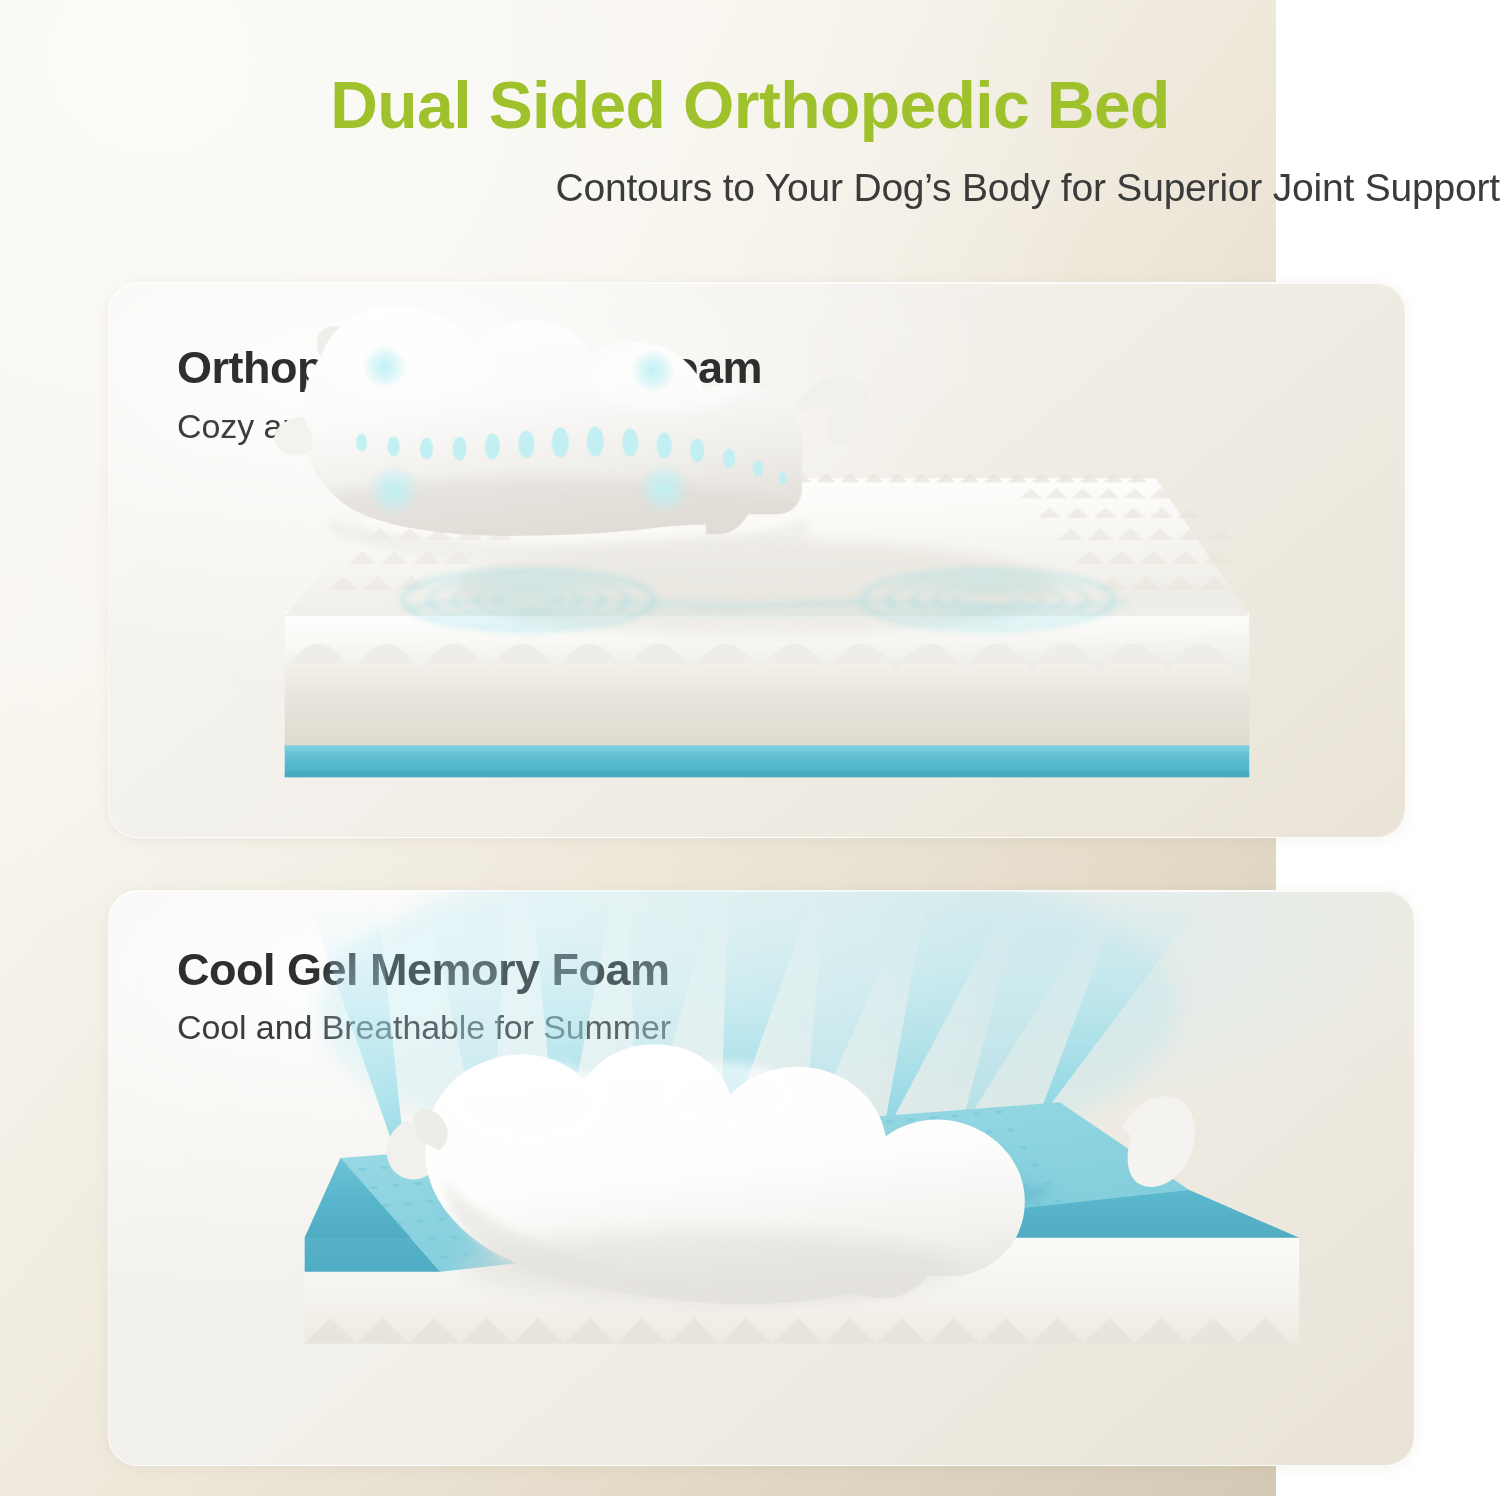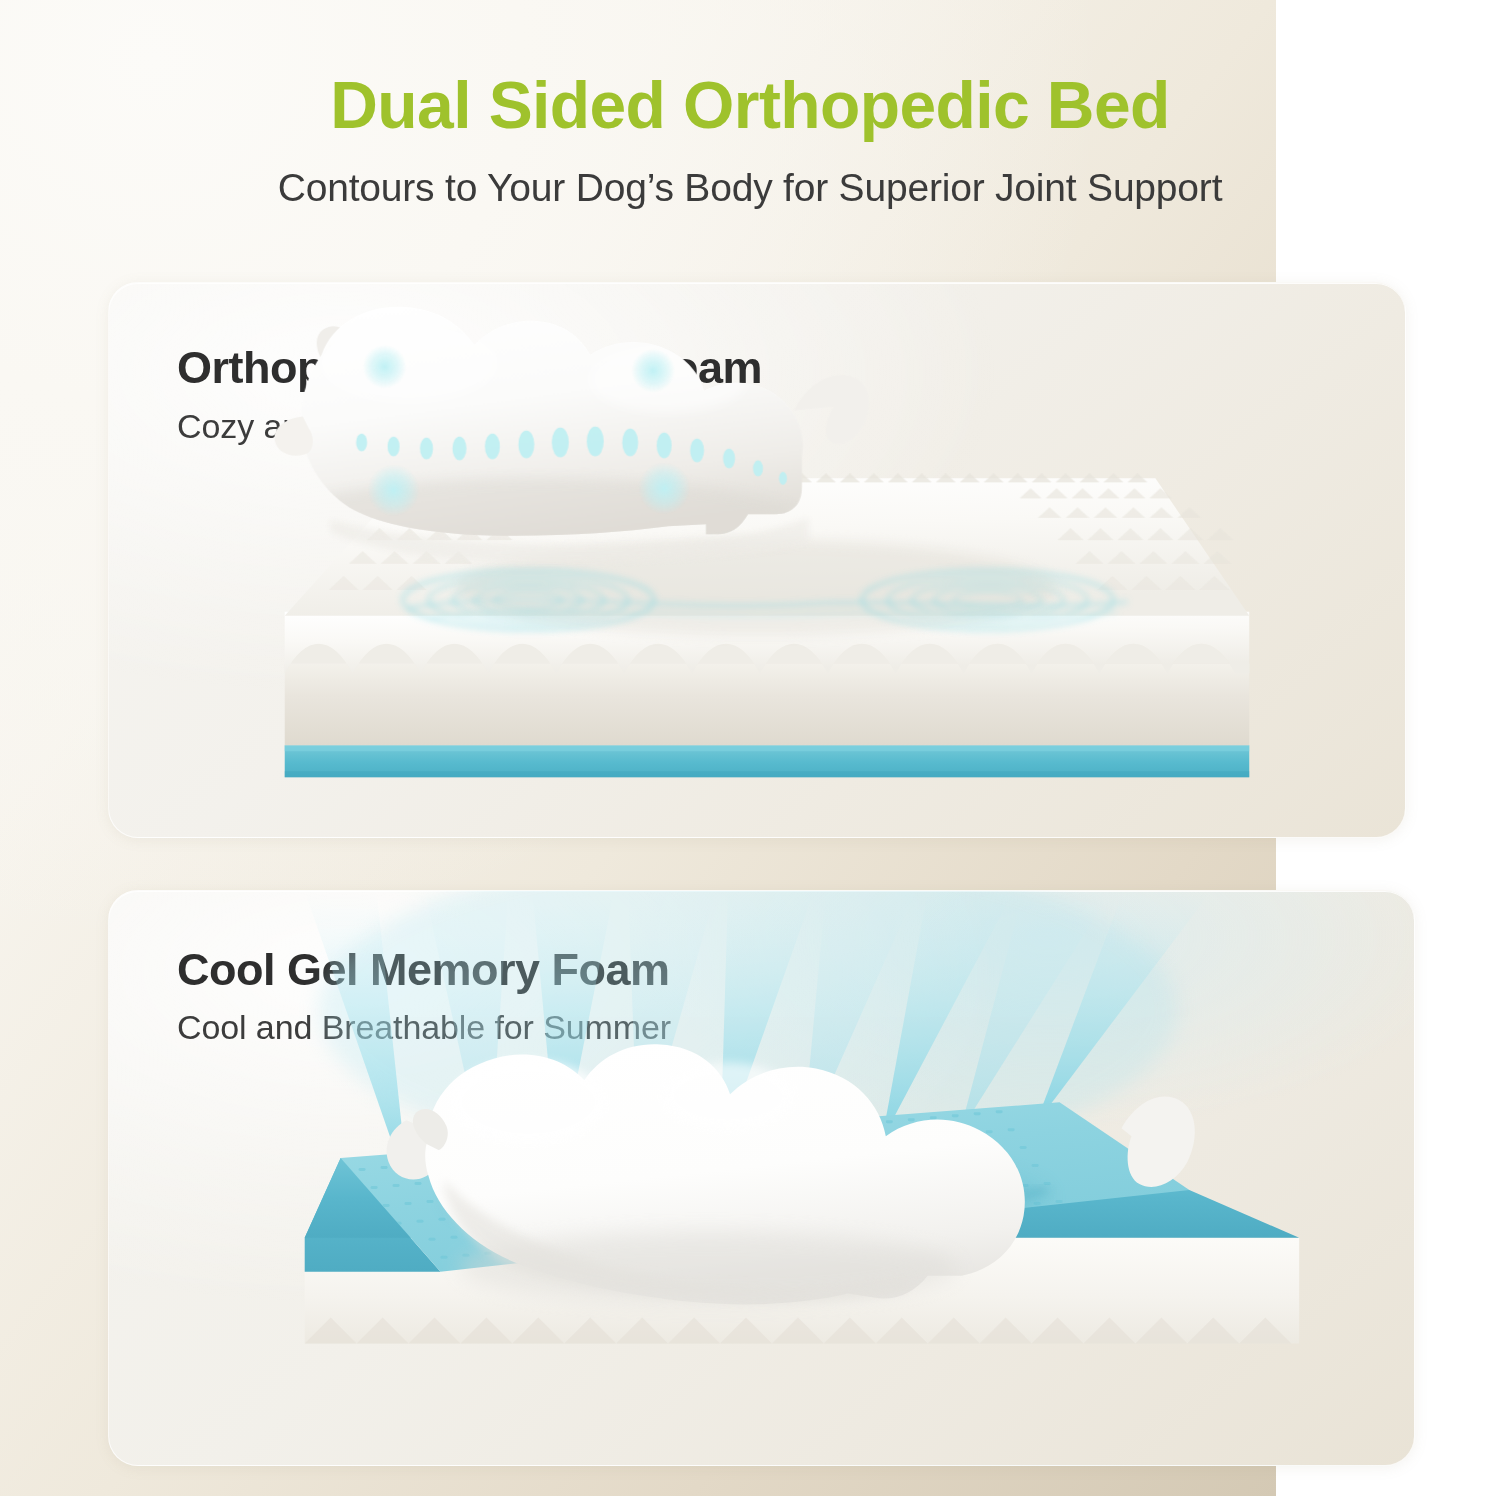--- a/index.html
+++ b/index.html
@@ -31,20 +31,21 @@
     line-height:1.08;
   }
 
   .sub-title {
     margin-top:26px;
     font-size:39px;
     font-weight:300;
     color:#3B3B3B;
     letter-spacing:-0.2px;
     line-height:1.1;
+    text-align:right;
   }
 
   
   .card {
     position:absolute;
     border-radius:30px;
     border:1px solid rgba(255,255,255,0.75);
     overflow:hidden;
     box-shadow: 0 2px 14px rgba(150,135,105,0.10),
                 inset 0 1px 0 rgba(255,255,255,0.85);

